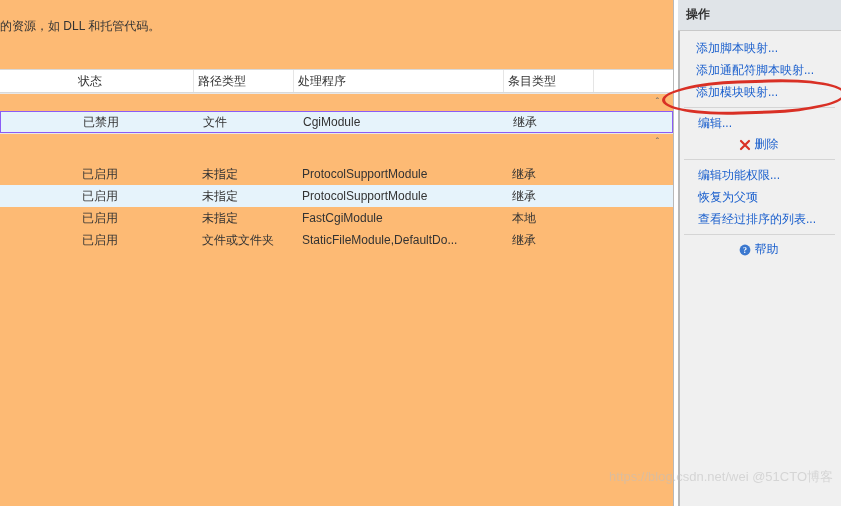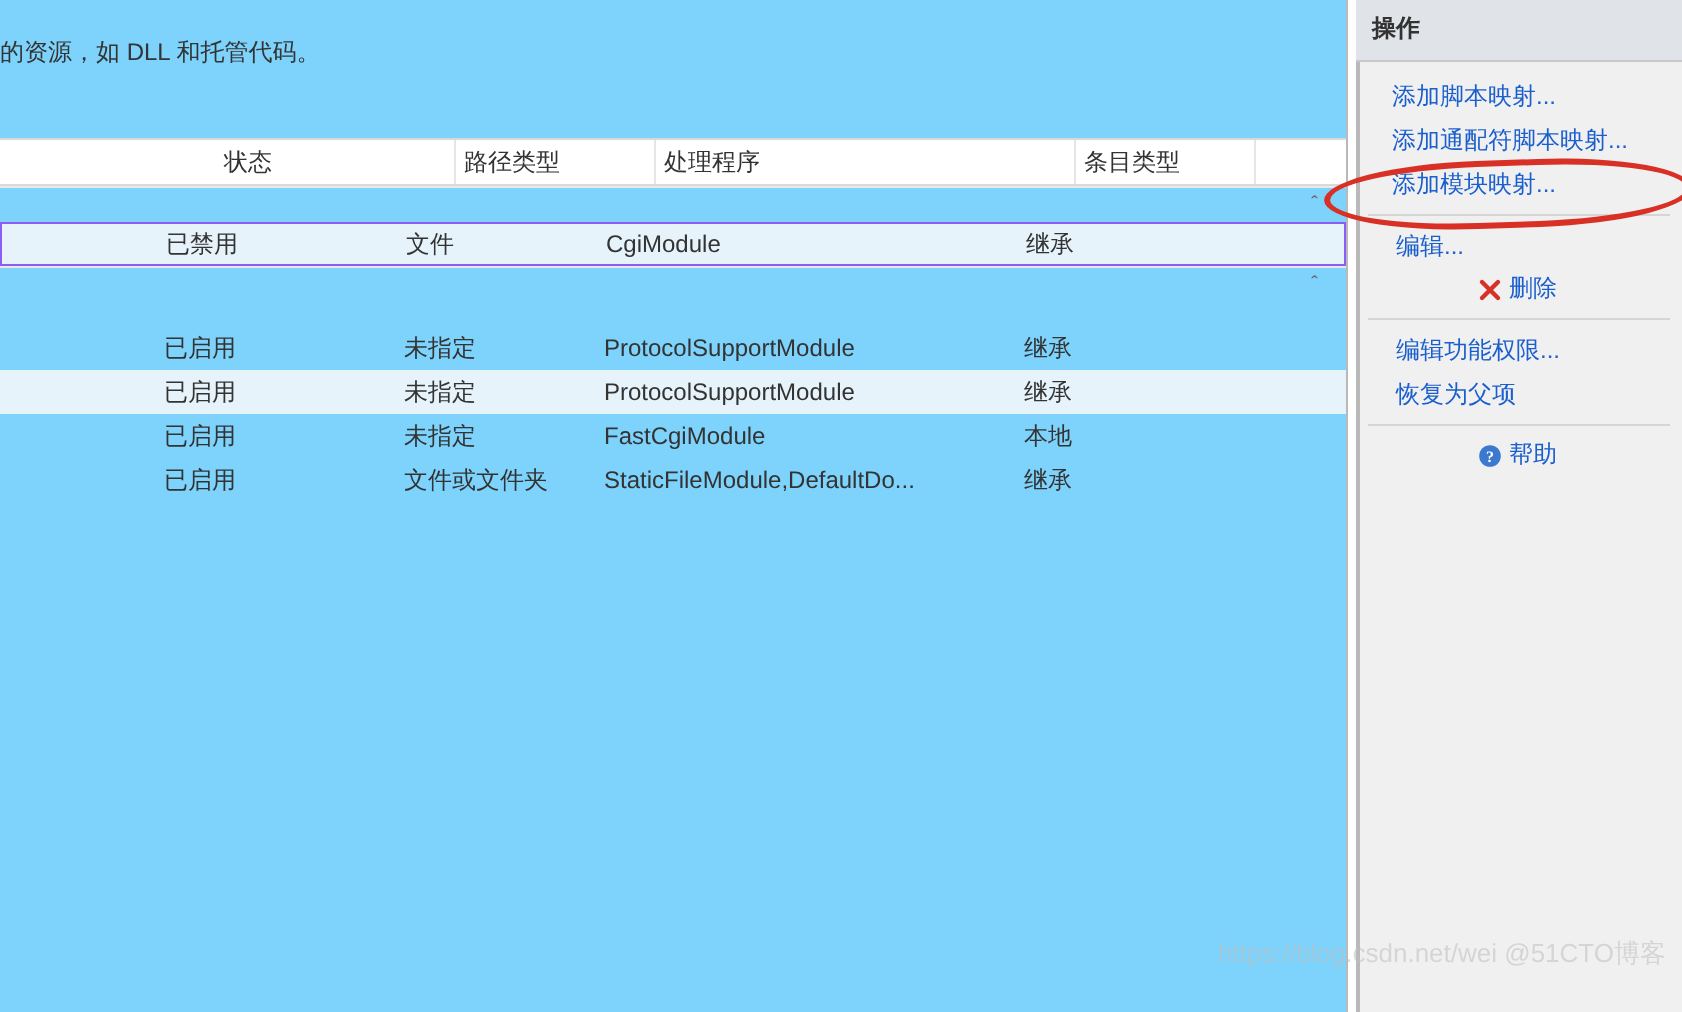--- a/index.html
+++ b/index.html
@@ -8,21 +8,21 @@
       font-size: 12px;
       background: #fff;
       width: 841px;
       height: 506px;
       overflow: hidden;
       position: relative;
       display: flex;
     }
     .main-area {
       flex: 1;
-      background: #7dd3fc;
+      background: #fdba74;
       position: relative;
       border-right: 1px solid #b9b9b9;
     }
     .description {
       padding: 18px 0 0 0;
       color: #333;
       font-size: 12px;
     }
     .table-wrap {
       margin-top: 34px;
@@ -37,21 +37,21 @@
     }
     .th {
       padding-left: 4px;
       color: #333;
       font-size: 12px;
       border-right: 1px solid #e5e5e5;
       height: 100%;
       display: flex;
       align-items: center;
     }
-    .col-state { width: 120px; margin-left: 108px; }
+    .col-state { width: 120px; margin-left: 74px; }
     .col-path { width: 100px; }
     .col-handler { width: 210px; }
     .col-entry { width: 90px; }
     .table-body { }
     .group-expand {
       display: flex;
       justify-content: flex-end;
       padding-right: 14px;
       height: 18px;
       align-items: center;
@@ -228,20 +228,21 @@
     <a class="action-link sub">编辑...</a>
     <div class="action-item">
       <svg class="close-x" viewBox="0 0 12 12">
         <path d="M2 2 L10 10 M10 2 L2 10" stroke="#d93025" stroke-width="2.2" stroke-linecap="round"></path>
       </svg>
       <span>删除</span>
     </div>
     <div class="action-divider"></div>
     <a class="action-link sub">编辑功能权限...</a>
     <a class="action-link sub">恢复为父项</a>
+    <a class="action-link sub">查看经过排序的列表...</a>
     <div class="action-divider"></div>
     <div class="action-item">
       <svg class="help-icon" viewBox="0 0 12 12">
         <circle cx="6" cy="6" r="5.4" fill="#3b78cf"></circle>
         <text x="6" y="9" text-anchor="middle" font-size="8" font-family="Georgia" font-weight="bold" fill="#fff">?</text>
       </svg>
       <span>帮助</span>
     </div>
     <div class="oval"></div>
   </div>

